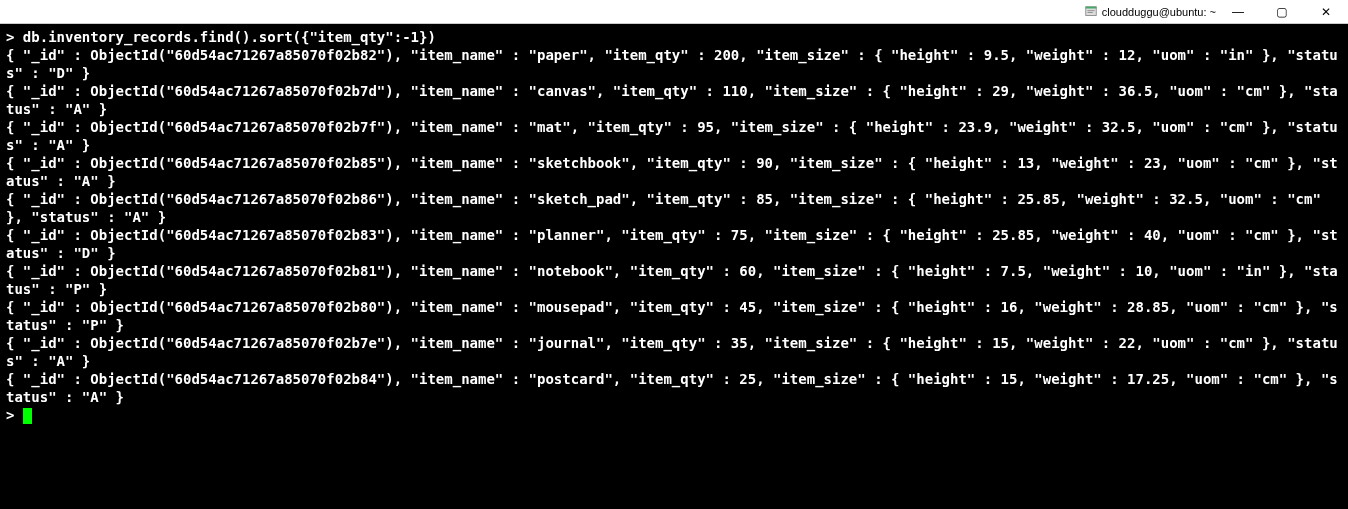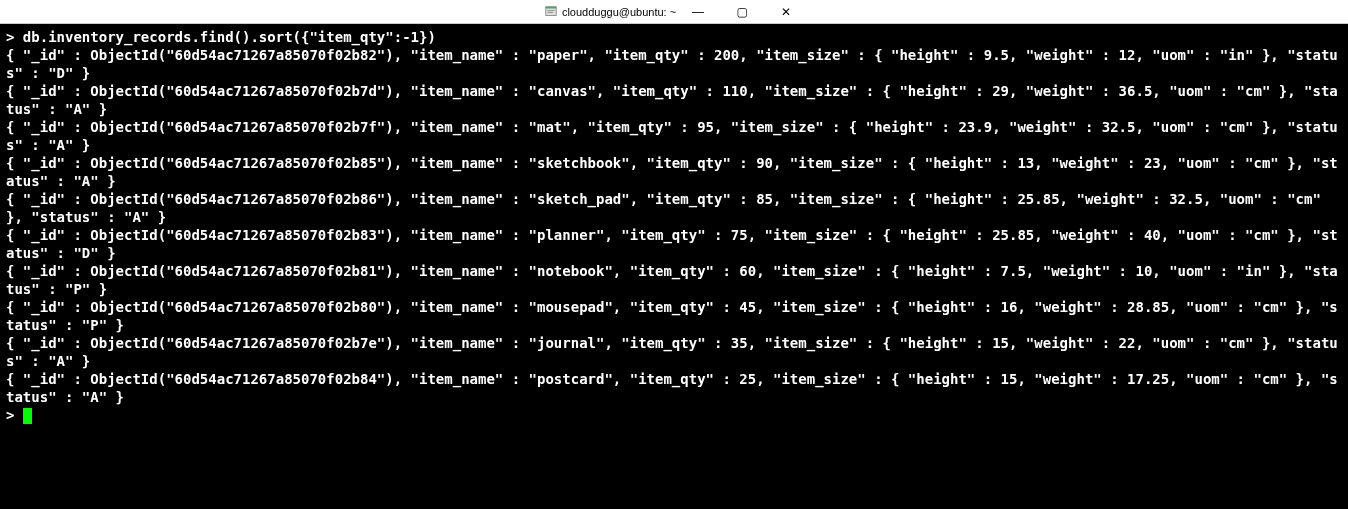--- a/index.html
+++ b/index.html
@@ -12,21 +12,21 @@
       background: #fff;
       width: 1348px;
       height: 509px;
       overflow: hidden;
     }
     .titlebar {
       height: 24px;
       background: #fff;
       display: flex;
       align-items: center;
-      justify-content: center;
+      justify-content: flex-end;
       border-bottom: 1px solid #ccc;
       font-size: 11px;
       font-family: Tahoma, sans-serif;
       padding-left: 4px;
     }
     .titlebar-left {
       display: flex;
       align-items: center;
       gap: 4px;
     }

